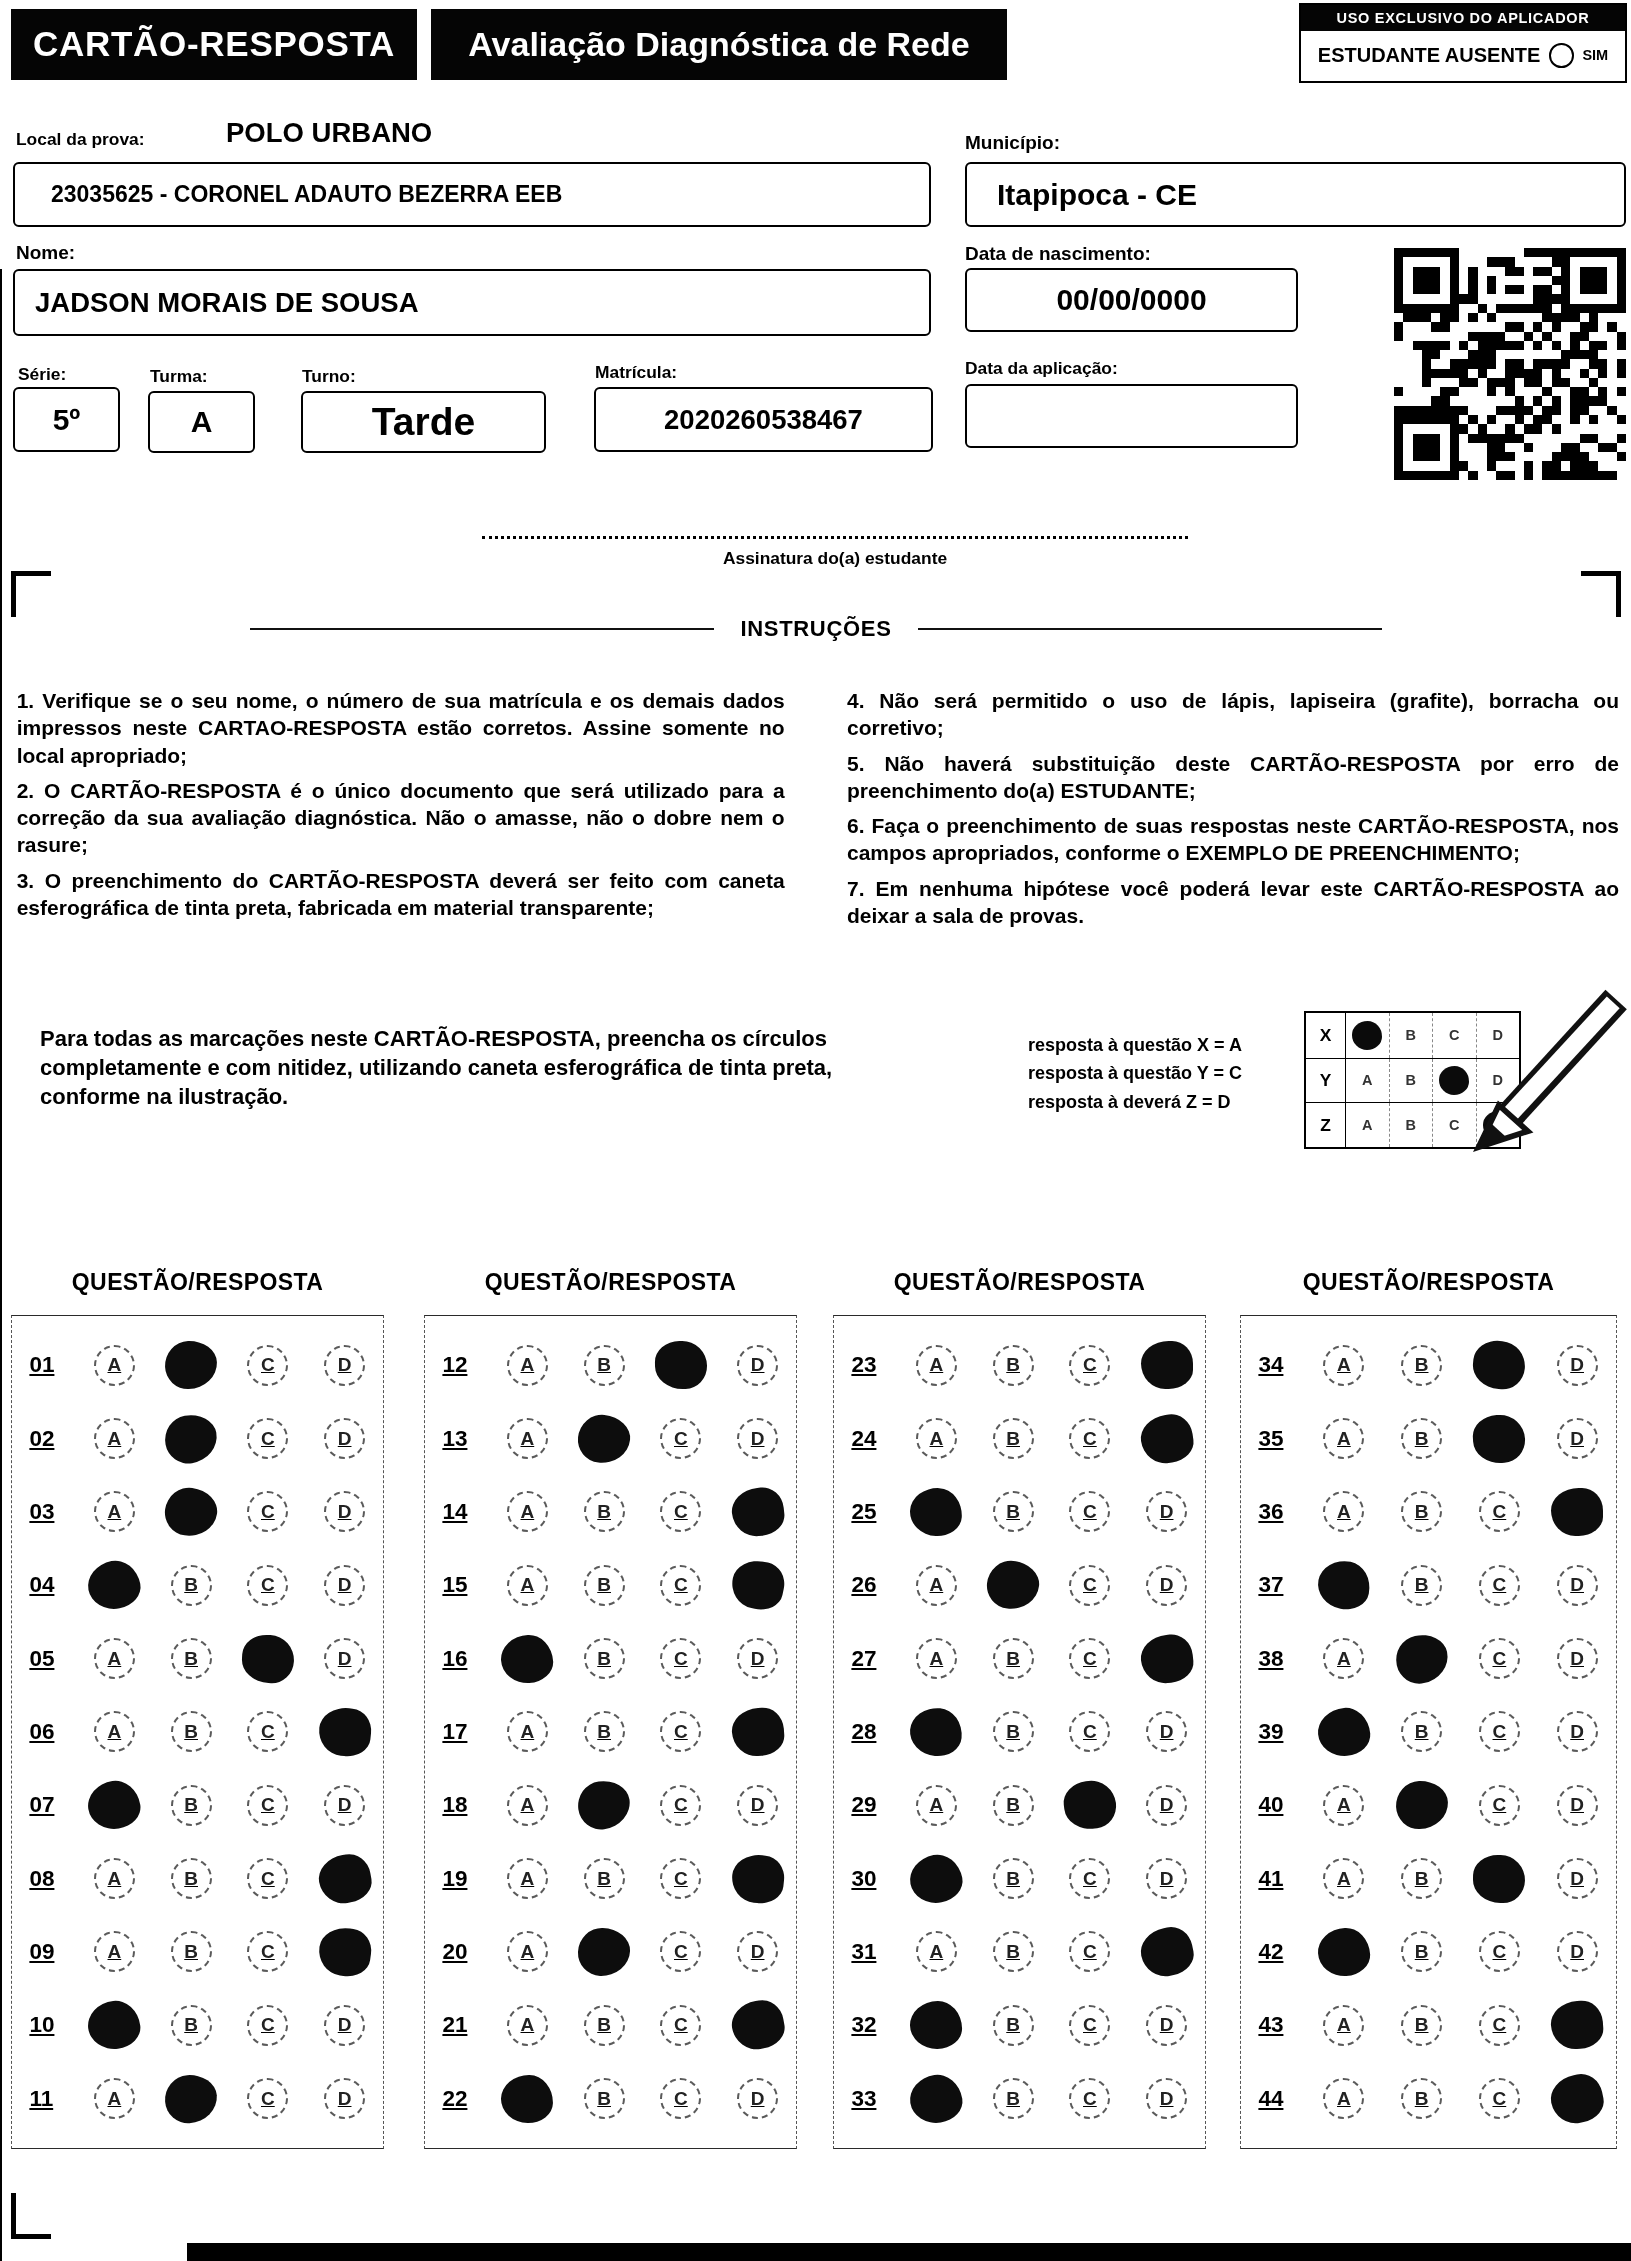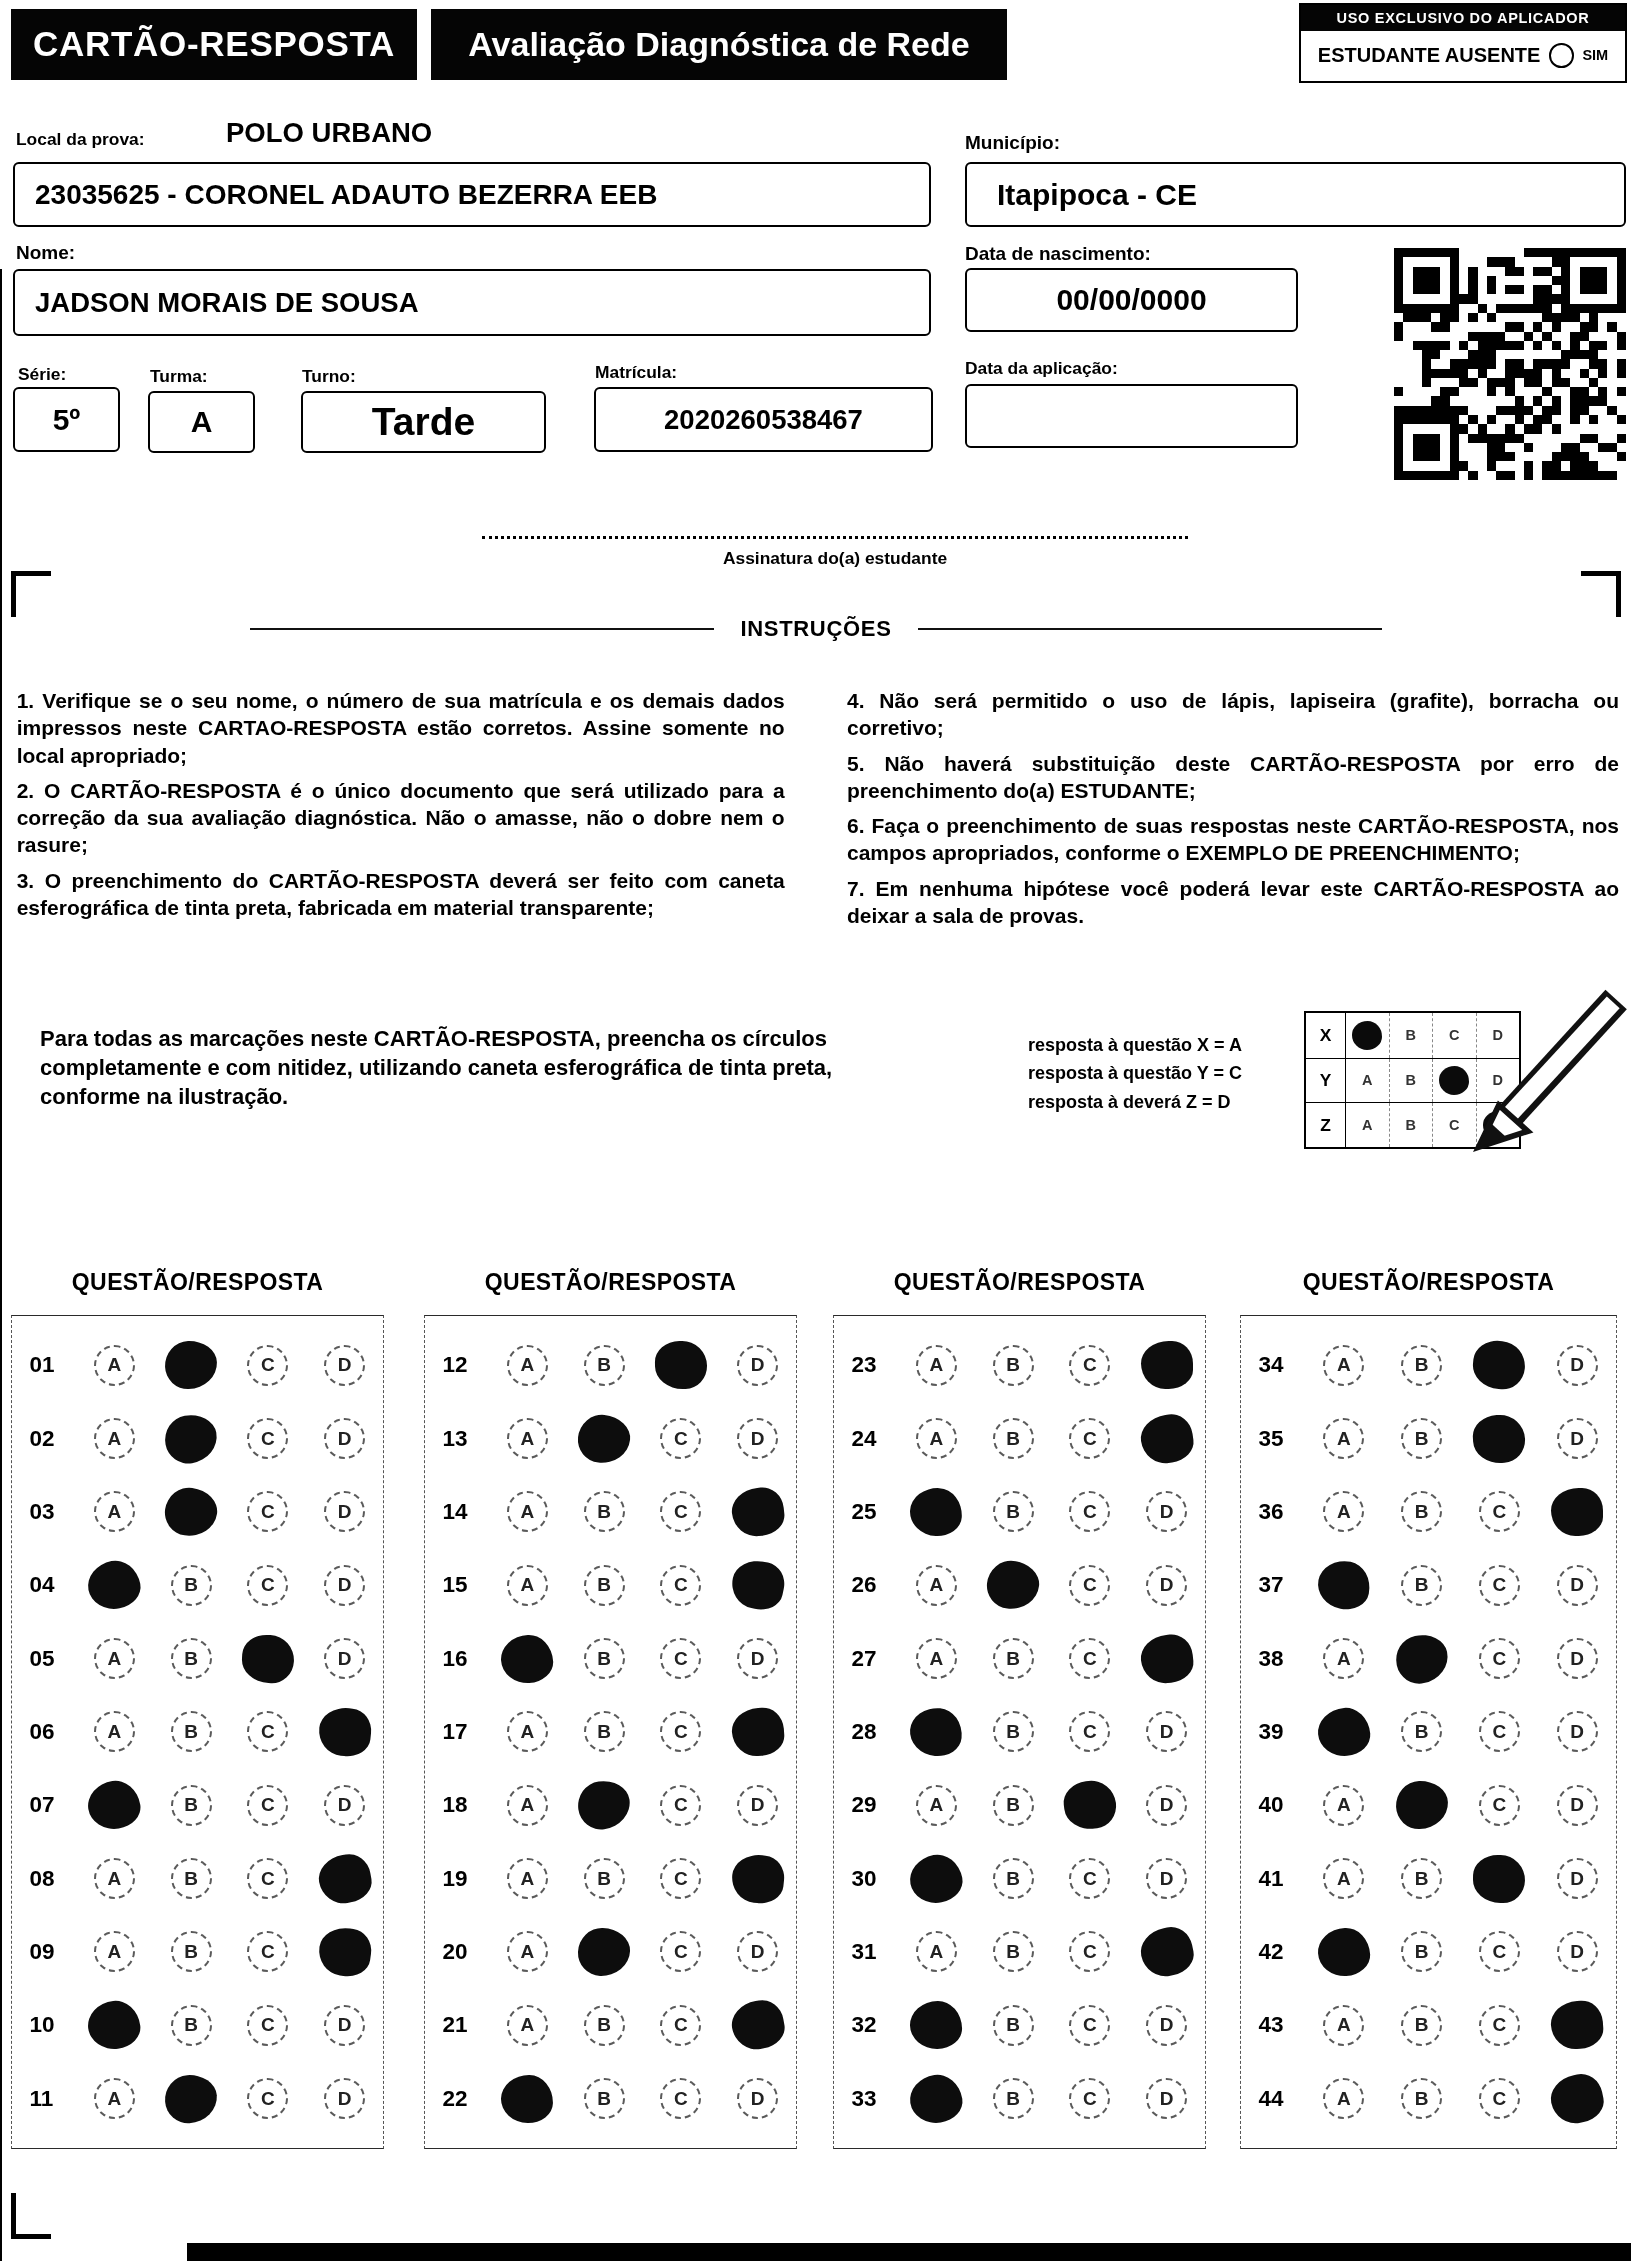--- a/index.html
+++ b/index.html
@@ -21,21 +21,21 @@
   .apl-sim { font-size:14.5px; font-weight:bold; }
 
   
   .lbl { position:absolute; font-size:17.4px; font-weight:bold; white-space:nowrap; }
   .fbox { position:absolute; border:2.9px solid #000; border-radius:5.8px; background:#fff; display:flex; align-items:center; font-weight:bold; white-space:nowrap; overflow:hidden; }
   .fbox.center { justify-content:center; }
 
   #lbl-local      { left:16px;   top:129px; }
   #val-local      { position:absolute; left:226px; top:117px; font-size:27.5px; font-weight:bold; }
   #lbl-municipio  { left:965px; top:132px; font-size:19px; }
-  #box-school     { left:13px;   top:162px; width:918px; height:65px; font-size:28px; padding-left:20px; }
+  #box-school     { left:13px;   top:162px; width:918px; height:65px; font-size:23px; padding-left:36px; }
   #box-municipio  { left:965px; top:162px; width:661px;  height:65px; font-size:30px; padding-left:30px; }
   #lbl-nome       { left:16px;   top:242px; font-size:19px; }
   #lbl-nascimento { left:965px; top:243px; font-size:19px; }
   #box-nome       { left:13px;   top:269px; width:918px; height:67px; font-size:27.5px; padding-left:20px; }
   #box-nascimento { left:965px; top:268px; width:333px;  height:64px; font-size:30px; }
   #lbl-serie      { left:18px;   top:364px; }
   #lbl-turma      { left:150px;  top:366px; }
   #lbl-turno      { left:302px;  top:366px; }
   #lbl-matricula  { left:595px;  top:362px; }
   #lbl-aplicacao  { left:965px; top:358px; }
@@ -90,21 +90,21 @@
   
   .qheader { position:absolute; top:1269px; font-size:23px; font-weight:bold; text-align:center; letter-spacing:0.4px; }
   #qh0 { left:11px;   width:373px; }
   #qh1 { left:424px;  width:373px; }
   #qh2 { left:833px; width:373px; }
   #qh3 { left:1240px; width:377px; }
 
   .ansbox { position:absolute; top:1315px; height:834px; background:#fff;
             border-top:1.4px solid #2a2a2a; border-bottom:1.4px solid #2a2a2a;
             border-left:1.4px dashed #555; border-right:1.4px dashed #555;
-            display:flex; flex-direction:column; justify-content:space-evenly; }
+            display:flex; flex-direction:column; justify-content:space-evenly;text-decoration:underline; }
   #acol0 { left:11px;   width:373px; }
   #acol1 { left:424px;  width:373px; }
   #acol2 { left:833px; width:373px; }
   #acol3 { left:1240px; width:377px; }
 
   .ans-row { display:flex; align-items:center; }
   .qnum { width:64px; padding-left:17.4px; font-size:22.5px; font-weight:bold; }
   .cell { flex:1; display:flex; align-items:center; justify-content:center; }
   .bubble { width:41px; height:41px; border:2.2px dashed #5a5a5a; border-radius:50%;
             display:flex; align-items:center; justify-content:center; font-size:19px; font-weight:bold; color:#222; background:#fff; }

